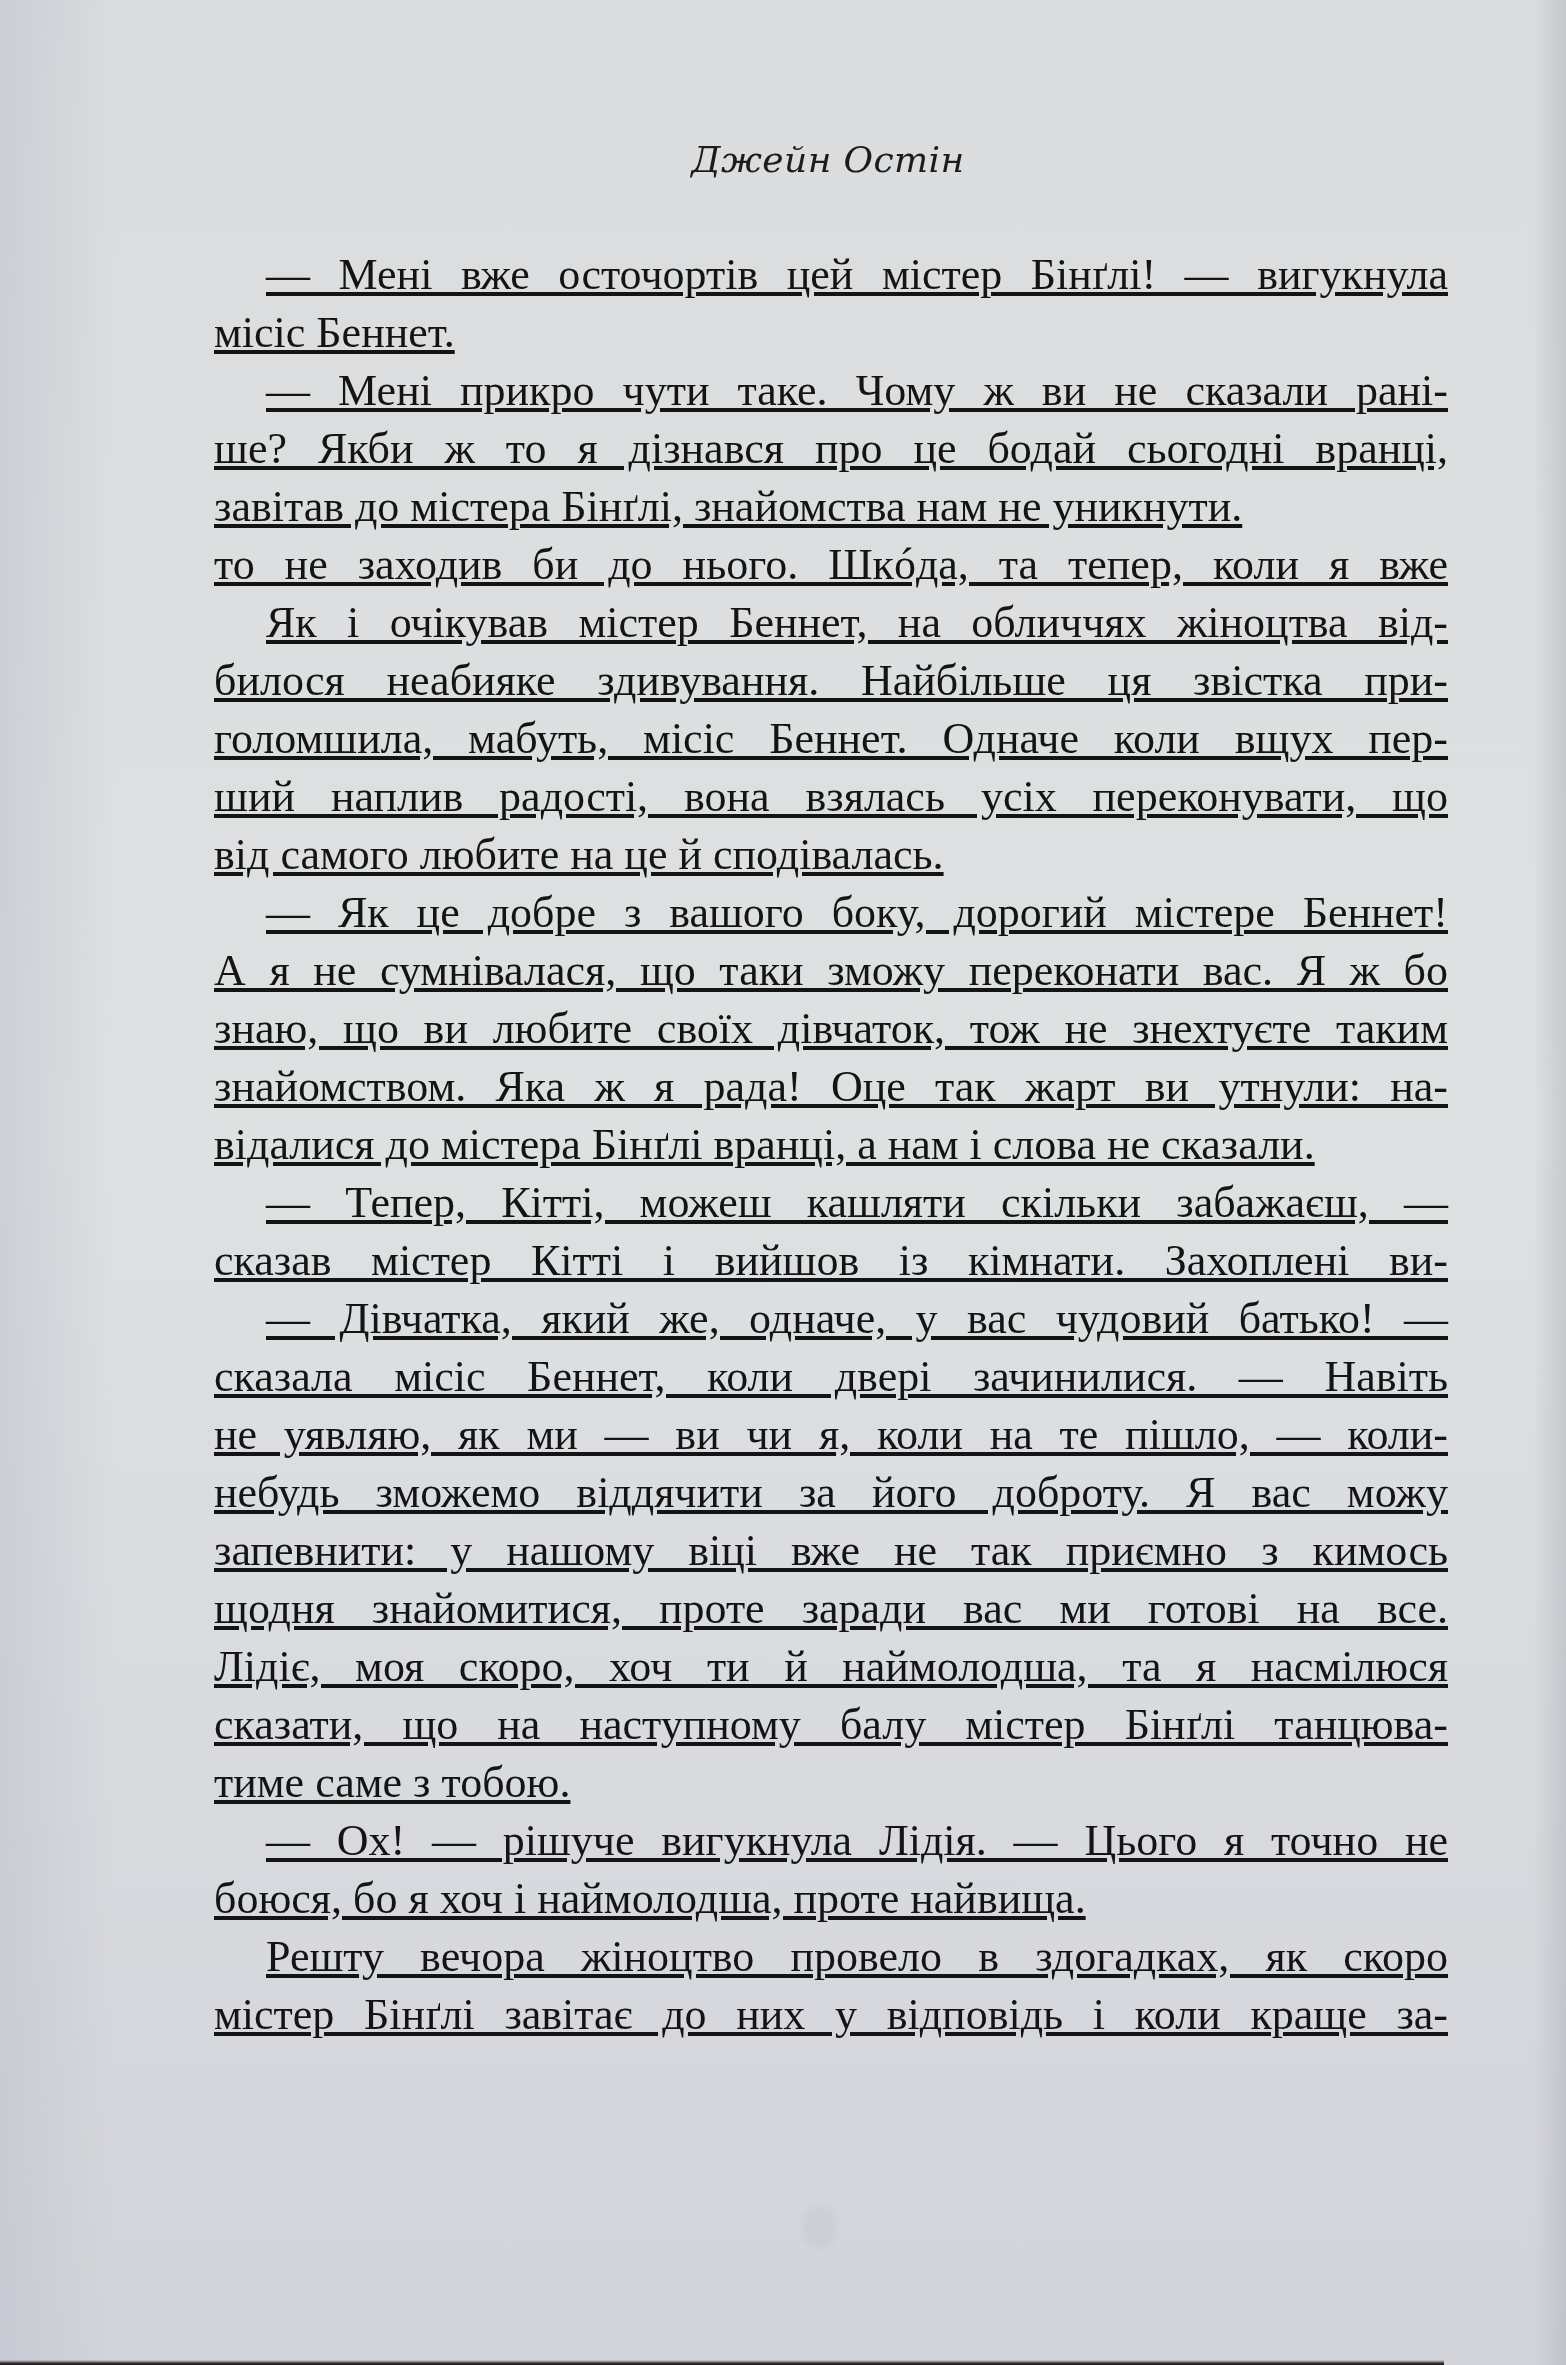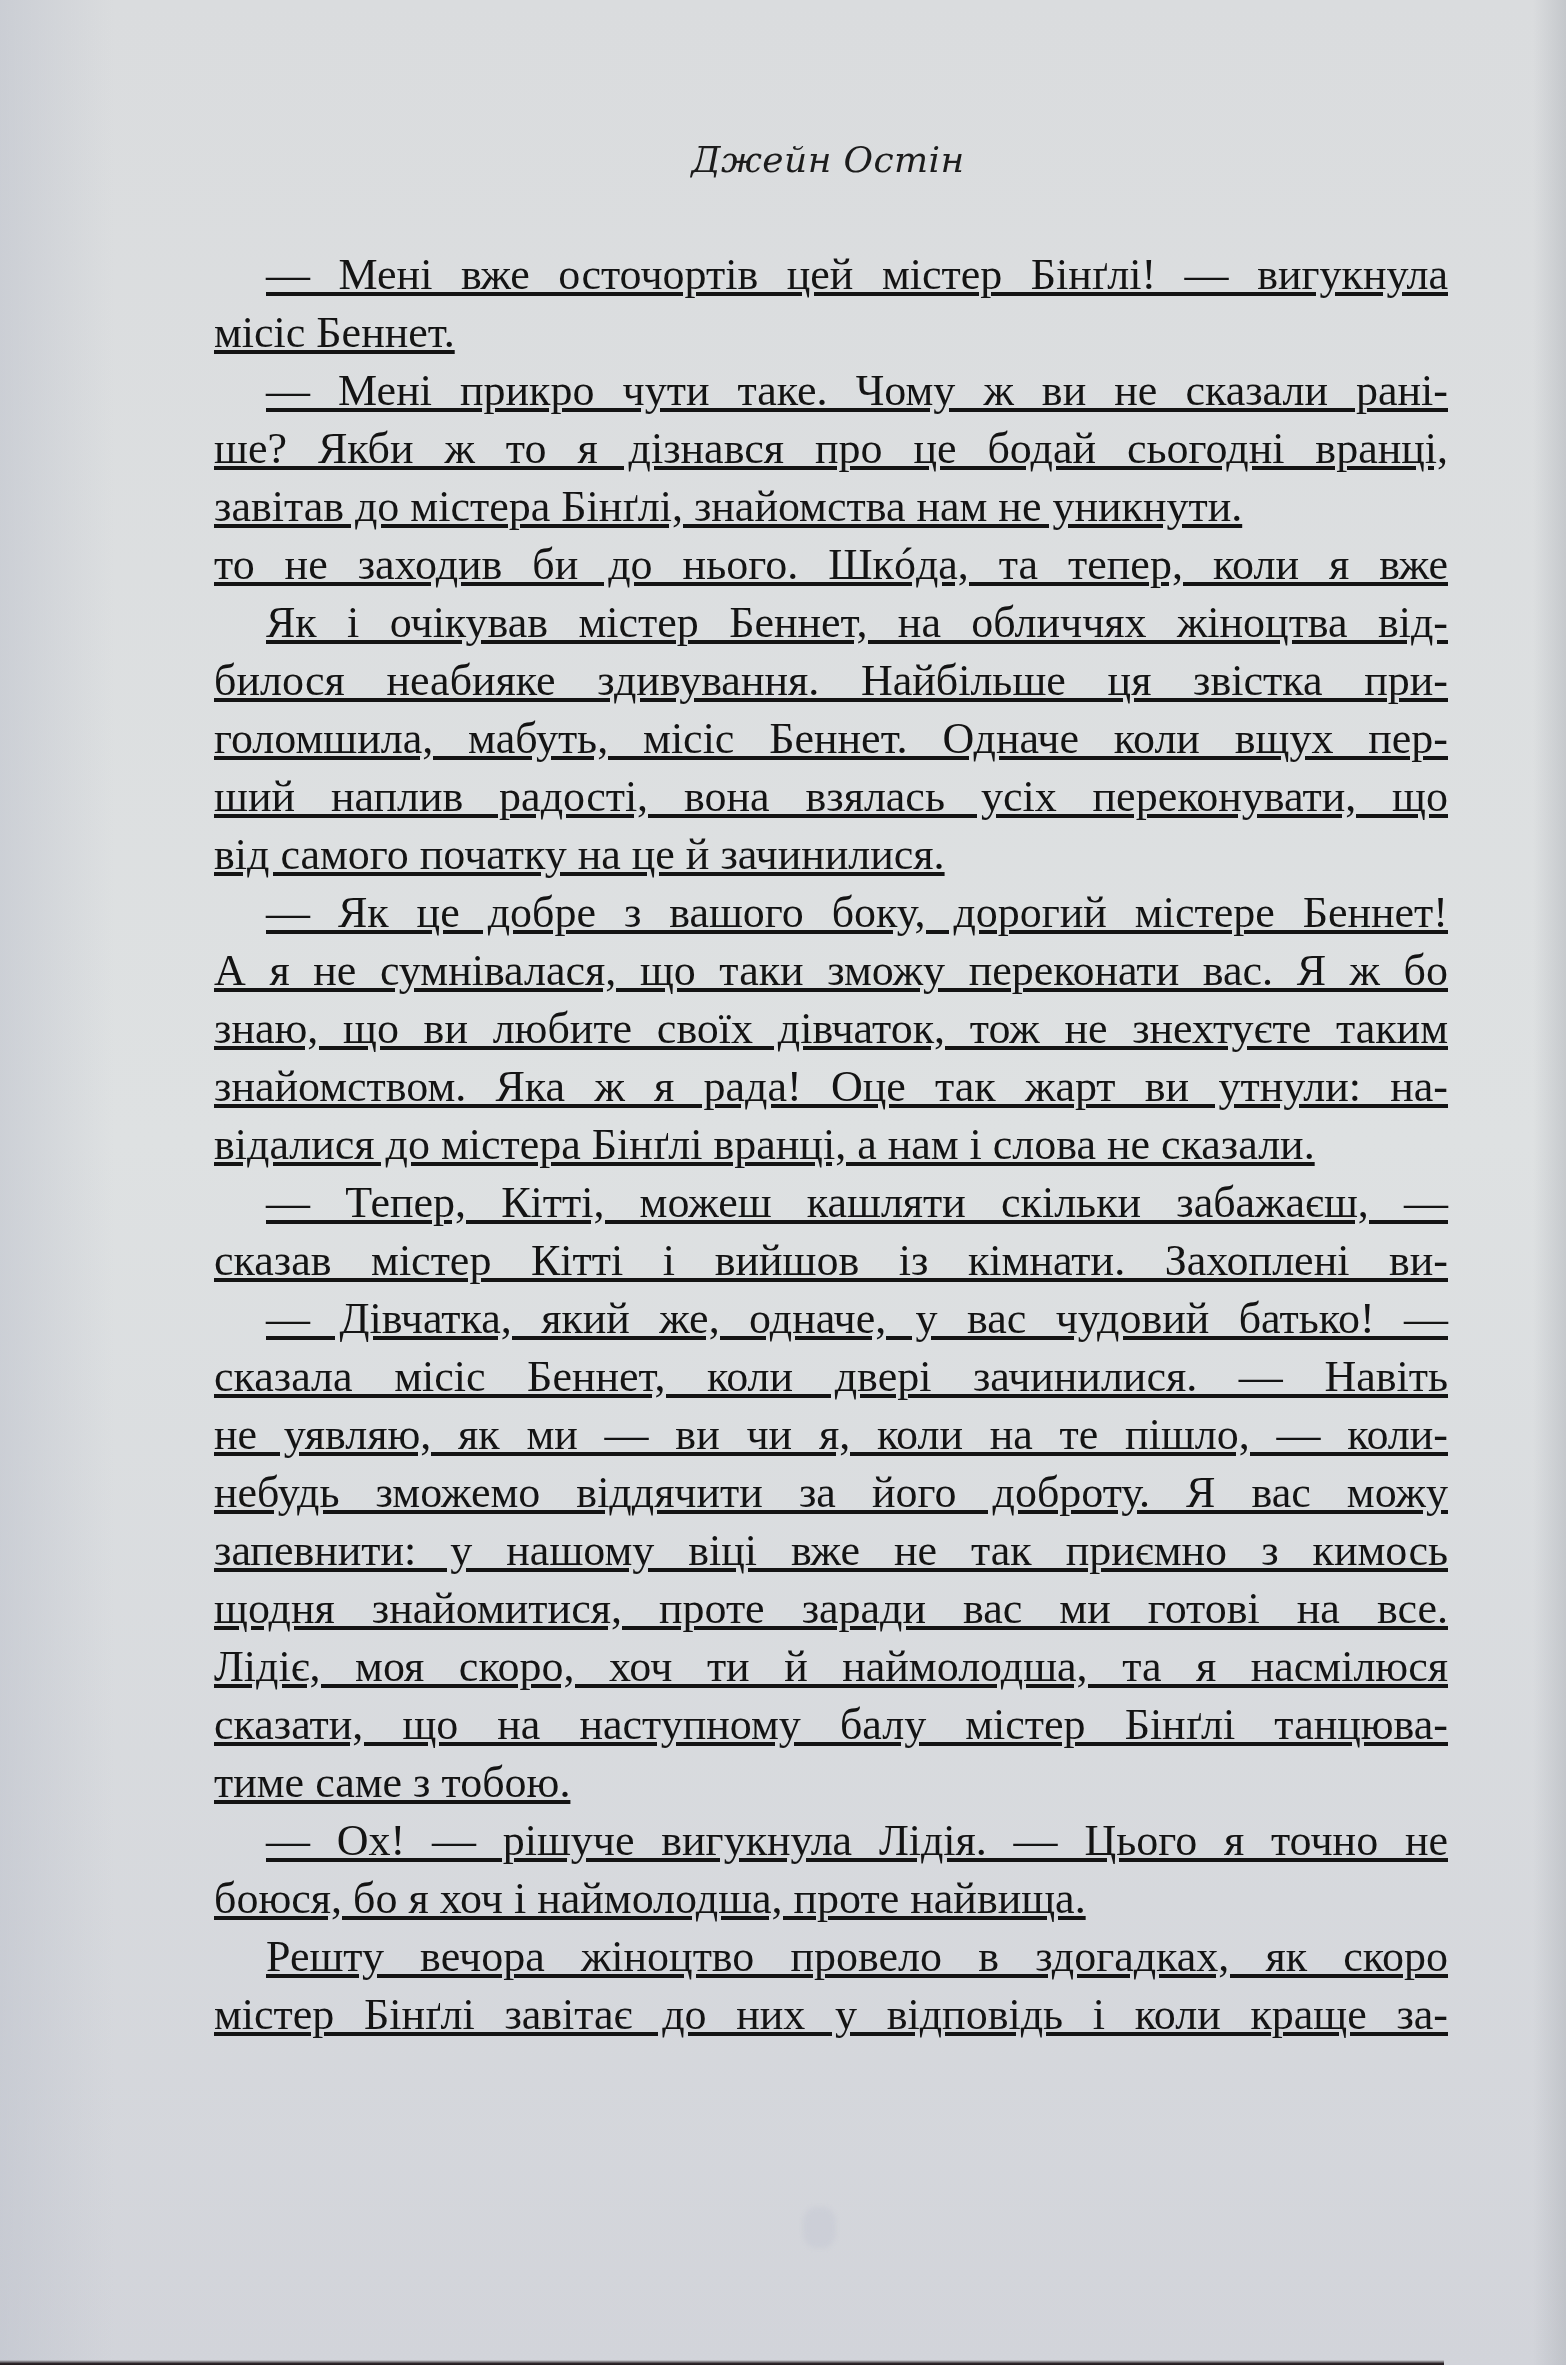--- a/index.html
+++ b/index.html
@@ -81,21 +81,21 @@
       <span class="line indent">— Мені вже осточортів цей містер Бінґлі! — вигукнула</span>
       <span class="line last">місіс Беннет.</span>
       <span class="line indent">— Мені прикро чути таке. Чому ж ви не сказали рані-</span>
       <span class="line">ше? Якби ж то я дізнався про це бодай сьогодні вранці,</span>
       <span class="line last">завітав до містера Бінґлі, знайомства нам не уникнути.</span>
       <span class="line">то не заходив би до нього. Шкóда, та тепер, коли я вже</span>
       <span class="line indent">Як і очікував містер Беннет, на обличчях жіноцтва від-</span>
       <span class="line">билося неабияке здивування. Найбільше ця звістка при-</span>
       <span class="line">голомшила, мабуть, місіс Беннет. Одначе коли вщух пер-</span>
       <span class="line">ший наплив радості, вона взялась усіх переконувати, що</span>
-      <span class="line last">від самого початку на це й зачинилися.</span>
+      <span class="line last">від самого любите на це й сподівалась.</span>
       <span class="line indent">— Як це добре з вашого боку, дорогий містере Беннет!</span>
       <span class="line">А я не сумнівалася, що таки зможу переконати вас. Я ж бо</span>
       <span class="line">знаю, що ви любите своїх дівчаток, тож не знехтуєте таким</span>
       <span class="line">знайомством. Яка ж я рада! Оце так жарт ви утнули: на-</span>
       <span class="line last">відалися до містера Бінґлі вранці, а нам і слова не сказали.</span>
       <span class="line indent">— Тепер, Кітті, можеш кашляти скільки забажаєш, —</span>
       <span class="line">сказав містер Кітті і вийшов із кімнати. Захоплені ви-</span>
       <span class="line indent">— Дівчатка, який же, одначе, у вас чудовий батько! —</span>
       <span class="line">сказала місіс Беннет, коли двері зачинилися. — Навіть</span>
       <span class="line">не уявляю, як ми — ви чи я, коли на те пішло, — коли-</span>

